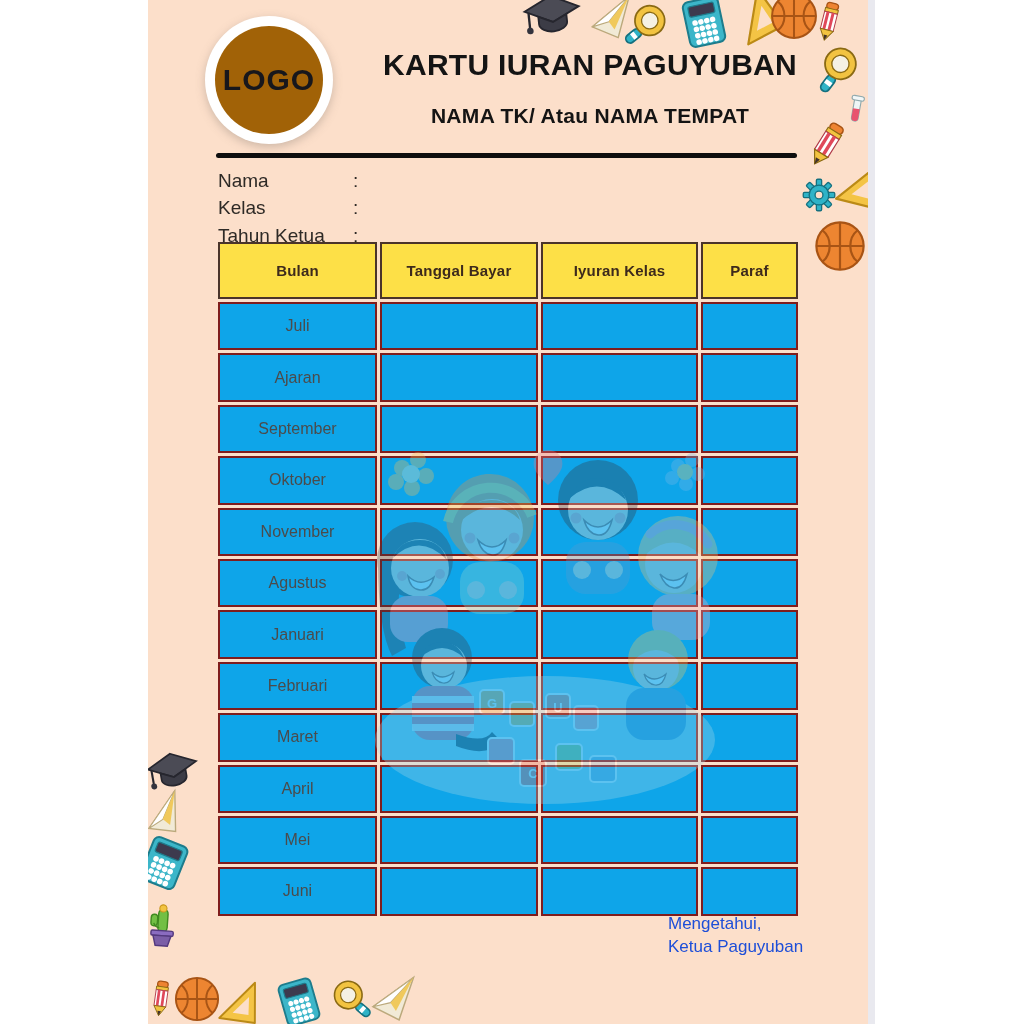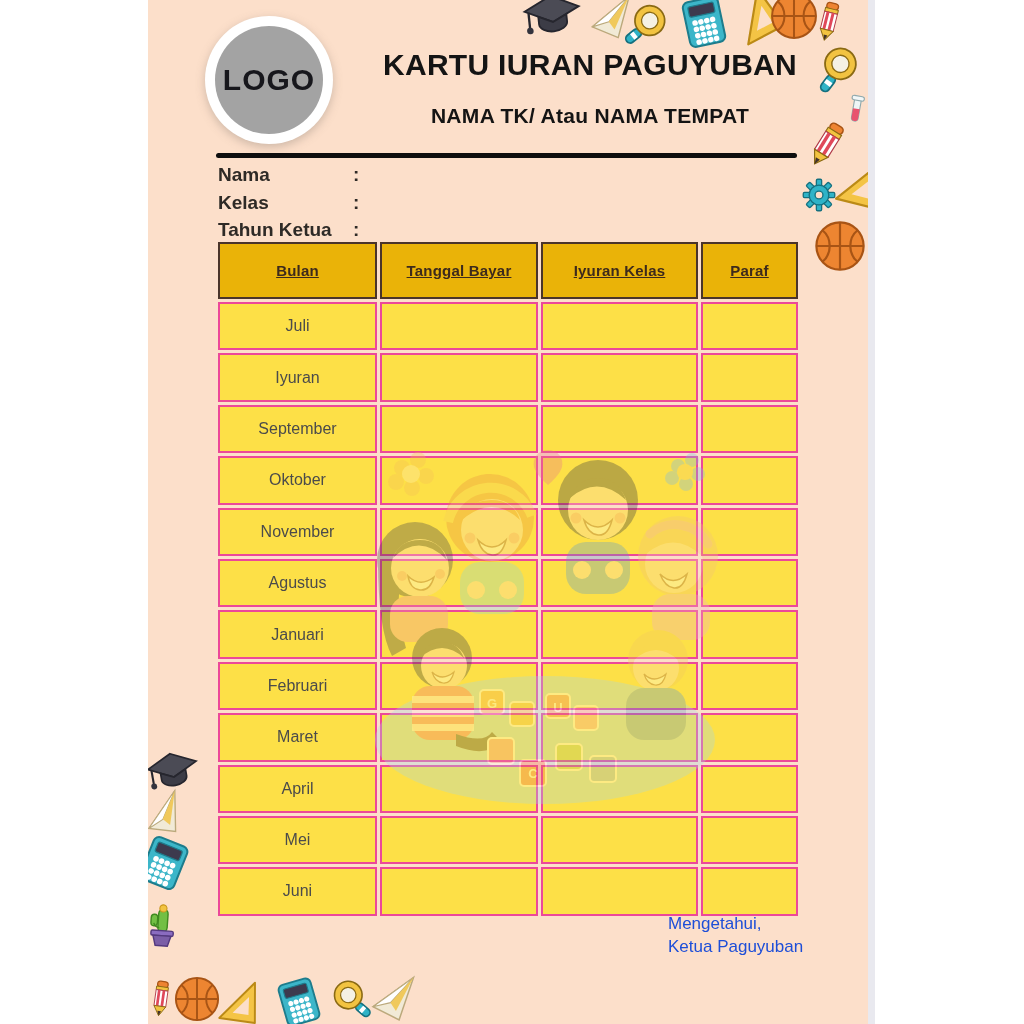--- a/index.html
+++ b/index.html
@@ -4,38 +4,38 @@
 <style>
   html,body{margin:0;padding:0;background:#fff;}
   .stage{position:relative;width:1024px;height:1024px;background:#ffffff;overflow:hidden;
          font-family:"Liberation Sans",sans-serif;}
   .card{position:absolute;left:148px;top:0;width:720px;height:1024px;background:#fcdfca;
         border-right:7px solid #e9e9ef;overflow:hidden;}
   
   .logo-outer{position:absolute;left:57px;top:16px;width:128px;height:128px;border-radius:50%;
               background:#ffffff;box-shadow:0 3px 10px rgba(120,110,100,.35);}
   .logo-inner{position:absolute;left:10px;top:10px;width:108px;height:108px;border-radius:50%;
-              background:#a3a3a3;display:flex;align-items:center;justify-content:center;
+              background:#a16207;display:flex;align-items:center;justify-content:center;
               font-size:30px;font-weight:bold;letter-spacing:1px;color:#17171c;}
   
   .titles{position:absolute;left:222px;top:48px;width:440px;text-align:center;color:#141414;}
   .title1{font-size:30px;font-weight:800;letter-spacing:.3px;white-space:nowrap;}
   .title2{font-size:21px;font-weight:700;letter-spacing:.3px;margin-top:22px;white-space:nowrap;}
   .rule{position:absolute;left:68px;top:153px;width:581px;height:5px;background:#0e0e0e;border-radius:3px;}
   
   .fields{position:absolute;left:70px;top:164px;font-size:19px;color:#2e2a26;}
-  .frow{display:flex;height:27.5px;align-items:flex-start;font-weight:bold;}
+  .frow{display:flex;height:27.5px;align-items:flex-end;}
   .flabel{width:135px;}
   .fsep{width:14px;}
   
   .table{position:absolute;left:70px;top:242px;display:grid;z-index:1;
          grid-template-columns:159px 158px 157px 97px;grid-template-rows:57px;grid-auto-rows:48.4px;gap:3px;}
-  .hcell{background:#eab308;border:2px solid #4a342a;display:flex;align-items:center;justify-content:center;
-         font-weight:bold;font-size:15px;color:#3d2a1c;letter-spacing:.2px;text-decoration:underline;}
-  .cell{background:#fde047;border:2px solid #ec4899;display:flex;align-items:center;justify-content:center;
+  .hcell{background:#fde047;border:2px solid #4a342a;display:flex;align-items:center;justify-content:center;
+         font-weight:bold;font-size:15px;color:#3d2a1c;letter-spacing:.2px;}
+  .cell{background:#0ea5e9;border:2px solid #7f1d1d;display:flex;align-items:center;justify-content:center;
         font-size:16px;color:#4b4b4b;}
   
   .watermark{position:absolute;left:212px;top:438px;width:360px;height:372px;opacity:.32;z-index:2;pointer-events:none;}
   .watermark svg{width:100%;height:100%;display:block;}
   
   .footer{position:absolute;left:520px;top:912px;font-size:17px;color:#1d4ed8;line-height:23px;}
   
   .deco{position:absolute;z-index:3;}
   .deco svg{width:100%;height:100%;display:block;}
 </style>
@@ -78,21 +78,21 @@
       <div class="hcell">Bulan</div>
       <div class="hcell">Tanggal Bayar</div>
       <div class="hcell">Iyuran Kelas</div>
       <div class="hcell">Paraf</div>
 
       <div class="cell">Juli</div>
       <div class="cell"></div>
       <div class="cell"></div>
       <div class="cell"></div>
 
-      <div class="cell">Iyuran</div>
+      <div class="cell">Ajaran</div>
       <div class="cell"></div>
       <div class="cell"></div>
       <div class="cell"></div>
 
       <div class="cell">September</div>
       <div class="cell"></div>
       <div class="cell"></div>
       <div class="cell"></div>
 
       <div class="cell">Oktober</div>

